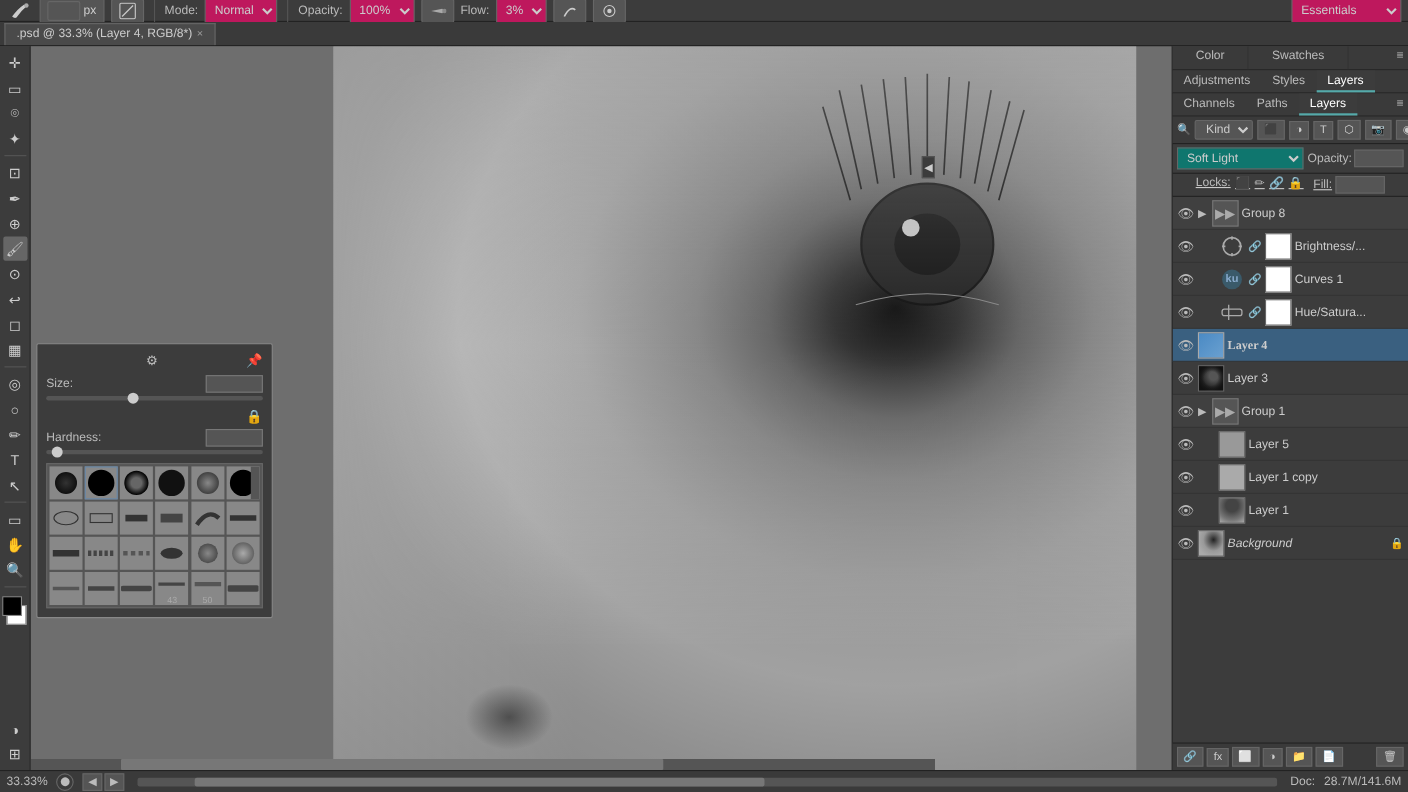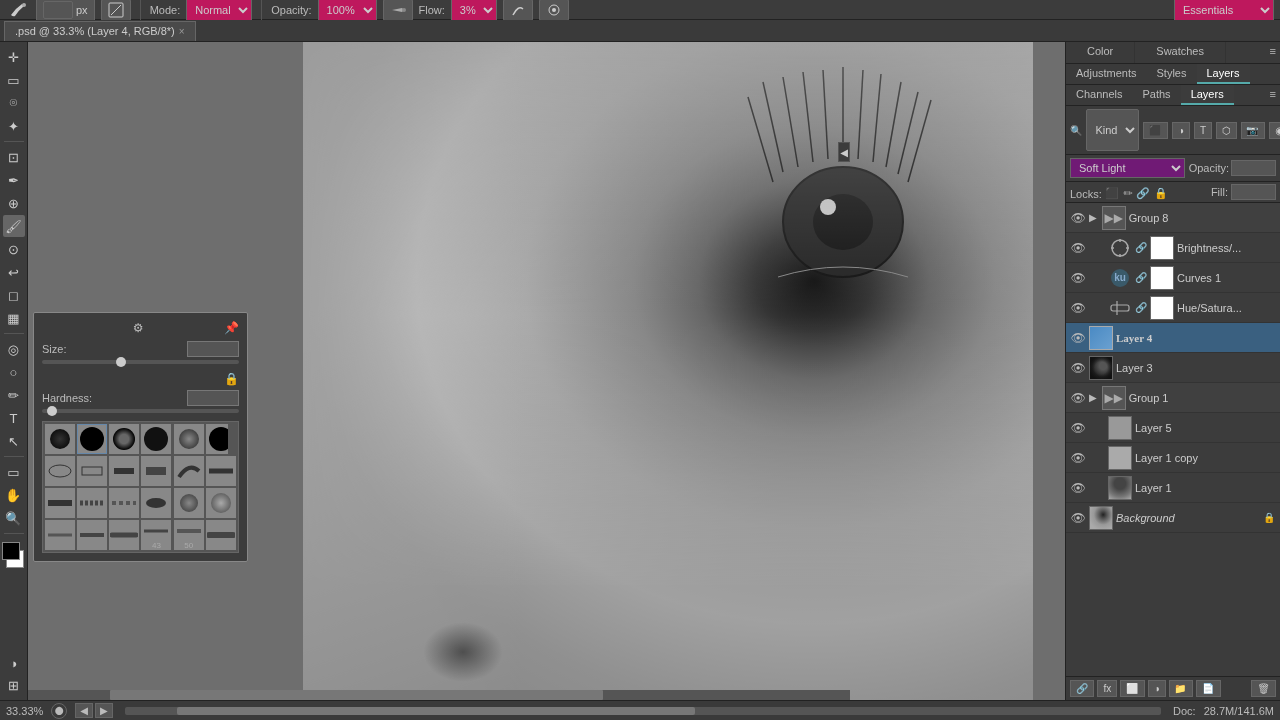--- a/index.html
+++ b/index.html
@@ -223,55 +223,57 @@
       padding: 3px 4px;
       gap: 4px;
       border-bottom: 1px solid #222;
       background: #3a3a3a;
     }
     .layers-search {
       flex: 1;
       background: #555;
       border: 1px solid #666;
       color: #ccc;
-      padding: 13px 4px;
+      padding: 1px 4px;
       font-size: 11px;
       border-radius: 2px;
+      text-align: right;
     }
     .layers-filter-btn {
       background: #555;
       border: 1px solid #666;
       color: #ccc;
       padding: 2px 5px;
       font-size: 10px;
       cursor: pointer;
     }
     .blend-row {
       display: flex;
       align-items: center;
       padding: 3px 4px;
       gap: 4px;
       border-bottom: 1px solid #222;
     }
     .blend-select {
       flex: 1;
-      background: #701a75;
+      background: #0f766e;
       border: 1px solid #666;
       color: #ccc;
       padding: 2px 4px;
       font-size: 11px;
     }
     .blend-opacity { display: flex; align-items: center; gap: 2px; font-size: 11px; color: #bbb; }
     .blend-opacity input { width: 45px; background: #555; border: 1px solid #666; color: #ccc; padding: 1px 3px; font-size: 11px; }
     .locks-row {
       display: flex;
-      align-items: flex-end;
-      padding: 2px 4px;
+      align-items: flex-start;
+      padding: 2px 21px;
       gap: 4px;
       border-bottom: 1px solid #222;
+      text-decoration: underline;
     }
     .locks-label { color: #bbb; font-size: 11px; }
     .lock-icon { font-size: 11px; color: #bbb; cursor: pointer; }
 
     
     .layers-list { flex: 1; overflow-y: auto; }
     .layer-item {
       display: flex;
       align-items: center;
       padding: 2px 4px;

